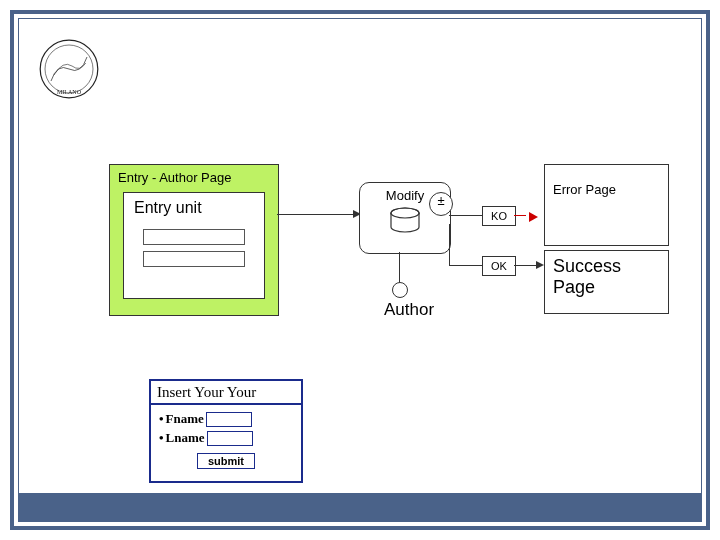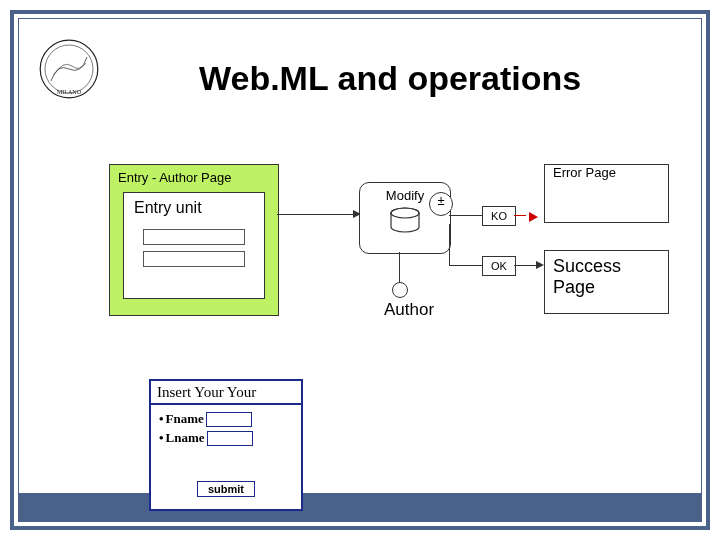--- a/index.html
+++ b/index.html
@@ -157,25 +157,25 @@
     width: 32px; height: 18px;
     border: 1px solid #333;
     background: #fff;
     font-size: 11px;
     text-align: center;
     line-height: 18px;
   }
   .error-page {
     position: absolute;
     left: 435px; top: 0;
-    width: 125px; height: 59px;
+    width: 125px; height: 82px;
     border: 1px solid #333;
     background: #fff;
     font-size: 13px;
-    padding: 0 8px;
+    padding: 17px 8px;
     box-sizing: border-box;
   }
   .success-page {
     position: absolute;
     left: 435px; top: 86px;
     width: 125px; height: 64px;
     border: 1px solid #333;
     background: #fff;
     font-size: 18px;
     padding: 5px 8px;
@@ -227,41 +227,39 @@
   .form-submit-wrap {
     text-align: center;
     padding: 4px 0 8px 0;
   }
   .form-submit {
     display: inline-block;
     border: 1px solid #1a2b8c;
     padding: 1px 10px;
     font-size: 11px;
     font-family: Arial, sans-serif;
-    margin-top: 28px;
   }
 </style>
 </head>
 <body>
 
 <div class="frame">
   <div class="frame-inner">
     <div class="bottom-bar"></div>
 
     <div class="logo">
       <svg viewBox="0 0 100 100">
         <circle cx="50" cy="50" r="48" fill="none" stroke="#222" stroke-width="2"></circle>
         <circle cx="50" cy="50" r="40" fill="none" stroke="#222" stroke-width="1"></circle>
         <path d="M20 70 Q30 40 50 50 Q70 60 80 30" fill="none" stroke="#222" stroke-width="1.2"></path>
         <path d="M25 60 Q40 35 55 45 Q68 55 78 40" fill="none" stroke="#222" stroke-width="1"></path>
         <text x="50" y="92" font-size="10" text-anchor="middle" fill="#222" font-family="serif">MILANO</text>
       </svg>
     </div>
 
-    <div class="title">Web.ML and operations</div>
 
     <div class="diagram">
 
       <div class="entry-page">
         <div class="entry-page-title">Entry - Author Page</div>
         <div class="entry-unit">
           <div class="entry-unit-title">Entry unit</div>
           <div class="entry-row"></div>
           <div class="entry-row"></div>
         </div>

